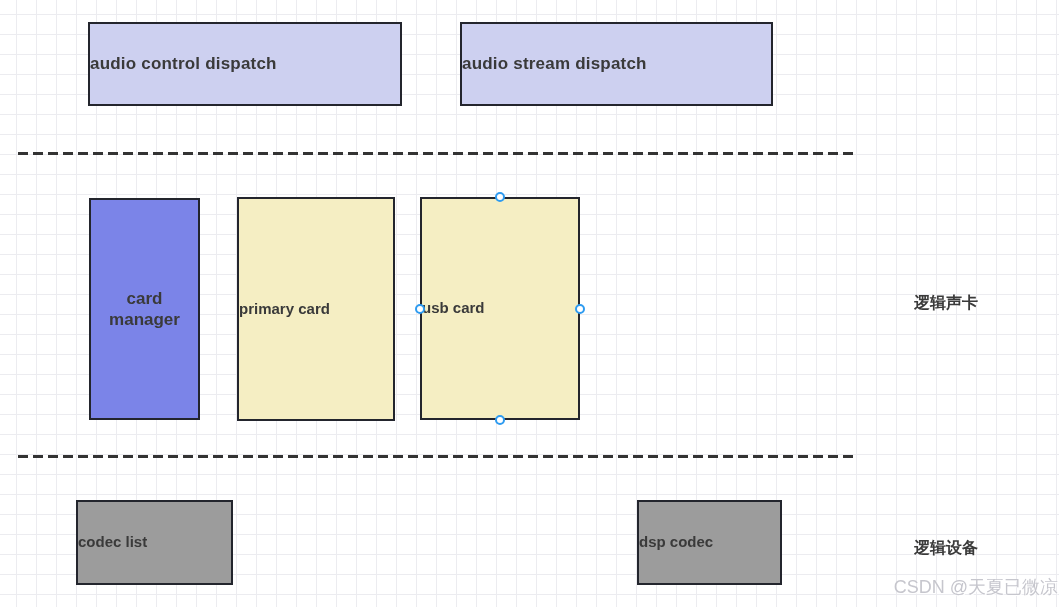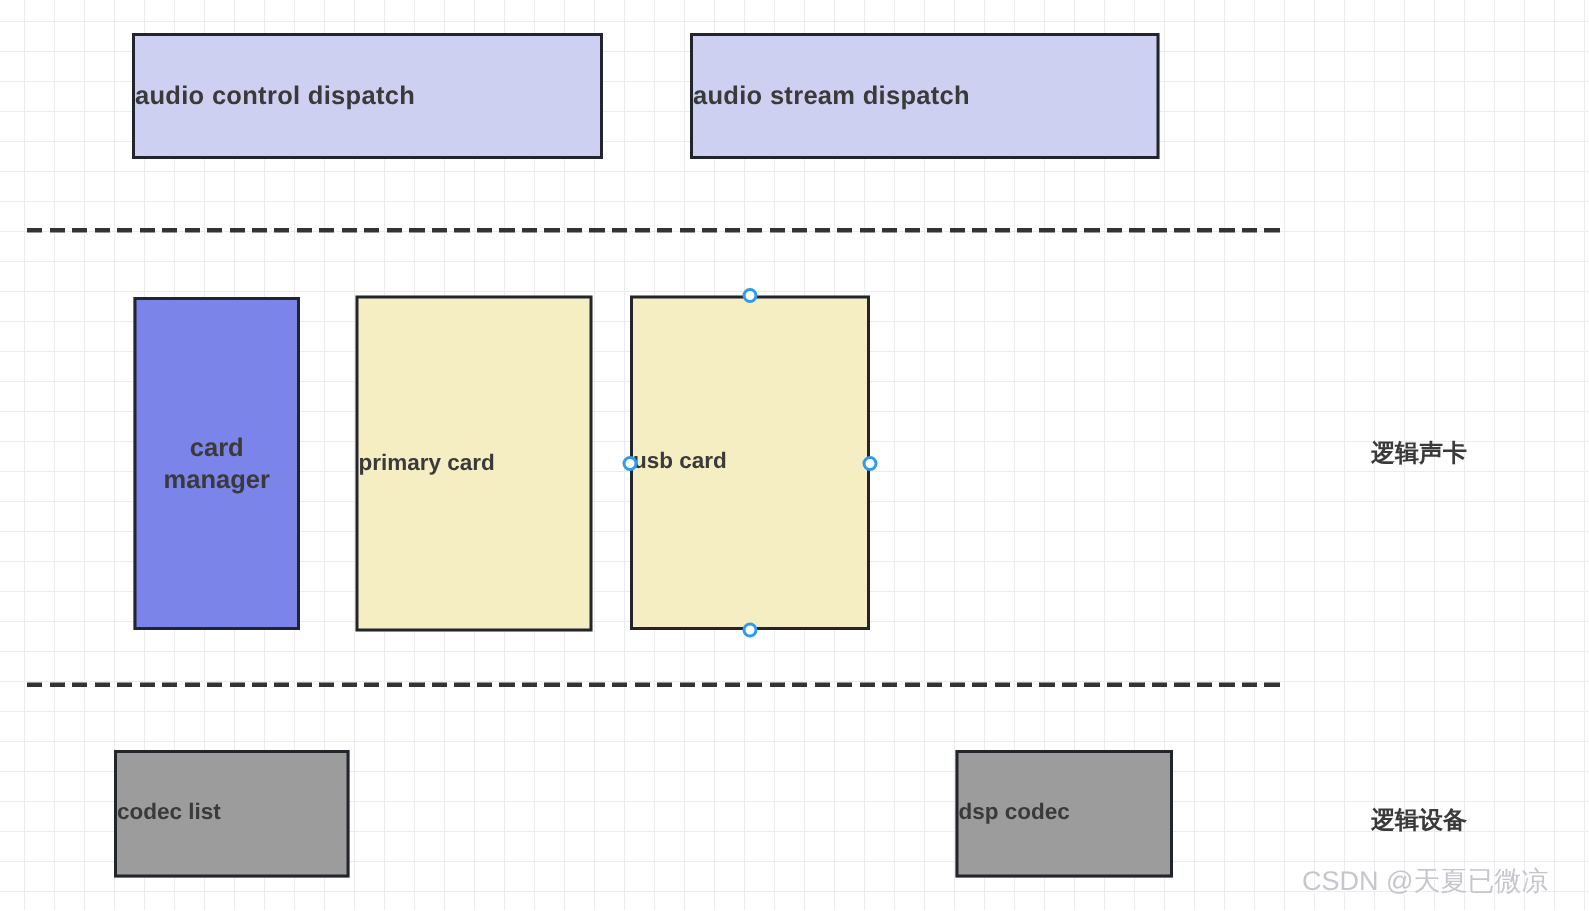--- a/index.html
+++ b/index.html
@@ -96,20 +96,21 @@
 
   .watermark {
     position: absolute;
     left: 868px;
     top: 575px;
     width: 190px;
     font-size: 18px;
     color: var(--watermark-color);
     text-shadow: 1px 1px 0 #ffffff;
     white-space: nowrap;
+    text-align: right;
   }
 </style>
 </head>
 <body>
 
 <div class="canvas">
 
   <div class="shape shape-dispatch box-acd">
     <span>audio control dispatch</span>
   </div>

